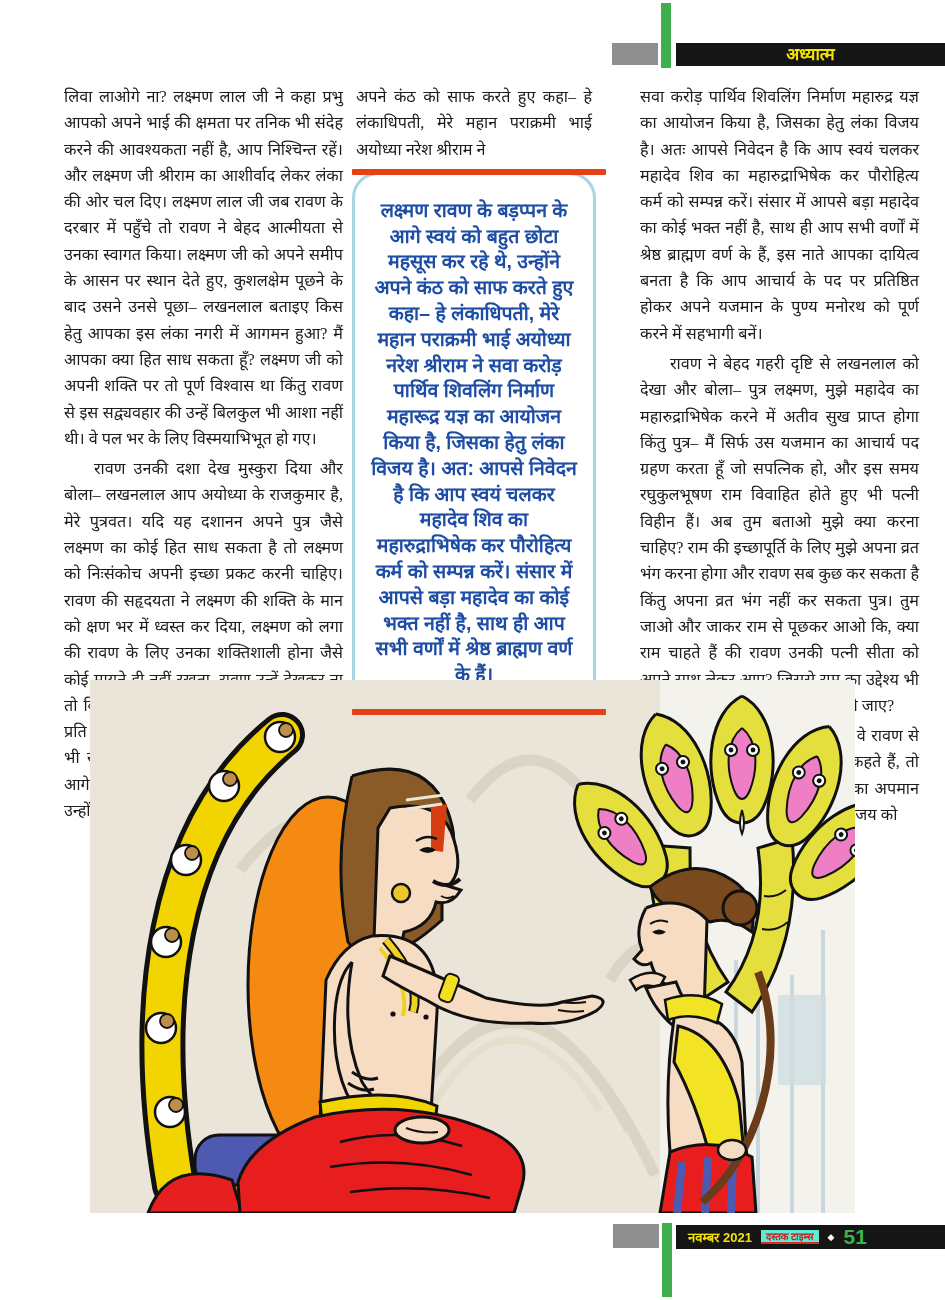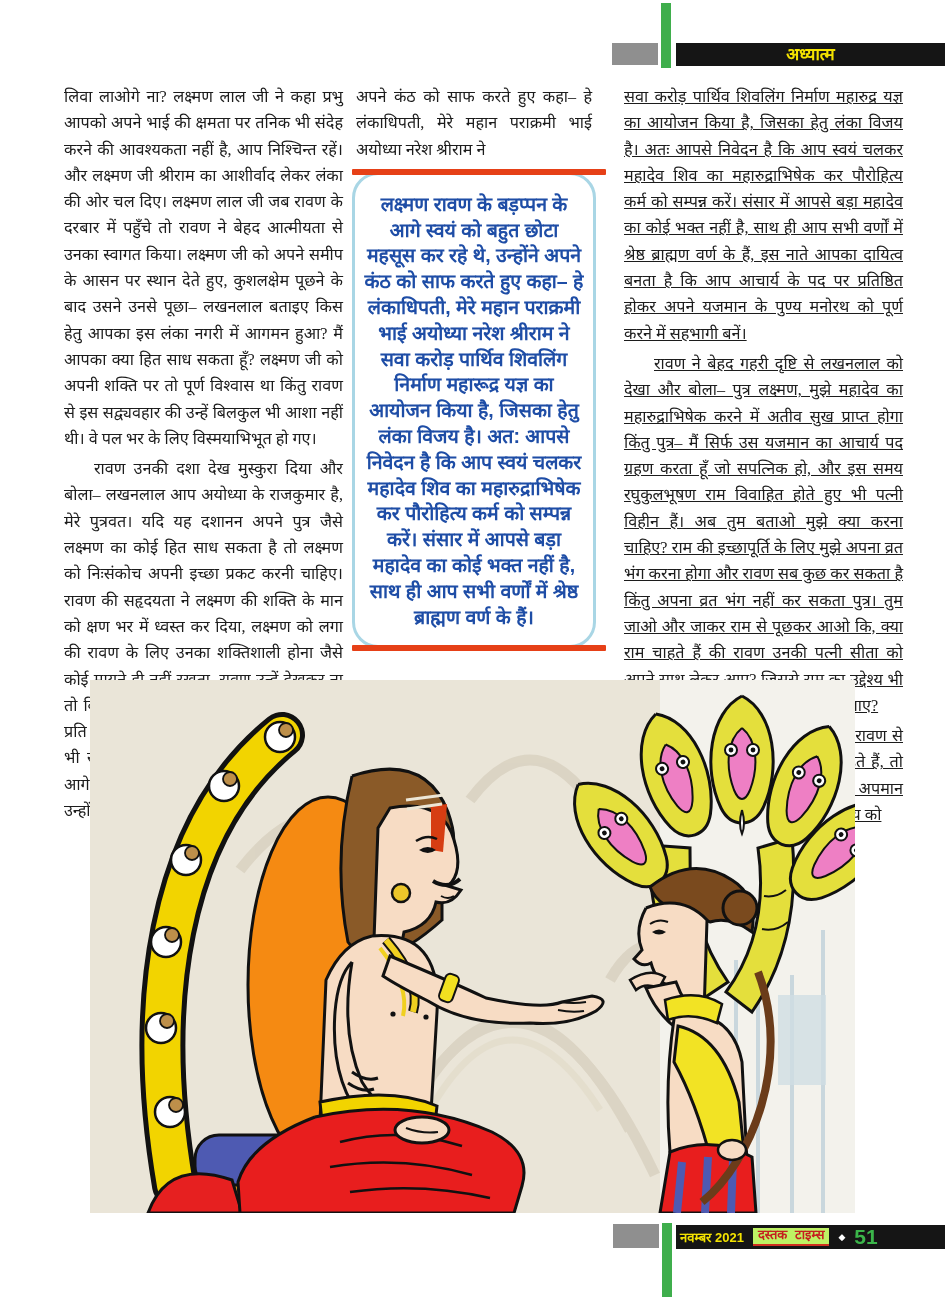--- a/index.html
+++ b/index.html
@@ -19,51 +19,51 @@
     color:#f4e300; font-weight:bold; font-size:17px; line-height:1;
     font-family:"Liberation Sans", sans-serif;
   }
 
   
   .col { position:absolute; top:80px; font-size:16.2px; line-height:26.3px; color:#1c1c1c; text-align:justify; }
   .col p { margin:4px; }
   .col p.indent { text-indent:30px; }
   .col1 { left:60px;  width:287px; }
   .col2 { left:352px; width:244px; }
-  .col3 { left:620px; width:287px;text-decoration:underline; }
+  .col3 { left:636px; width:287px; }
 
   
   .red-rule { width:254px; height:6px; background:#e64017; margin:0 auto; position:relative; z-index:2; border-radius:1px; }
   .red-rule.top { margin-top:6px; }
   .red-rule.bottom { margin-top:-3px; }
   .quote-box {
     border:3px solid #a9d6e5; border-radius:26px; margin-top:-3px;
     padding:12px 4px 10px; background:#ffffff; text-align:center;
   }
   .quote-box p {
-    margin:5px; color:#1e4da6; font-weight:700; font-size:19.5px; line-height:25.8px;
+    margin:11px; color:#1e4da6; font-weight:700; font-size:19.5px; line-height:25.8px;
     font-family:"Liberation Sans", sans-serif;
   }
 
   
   .illustration { position:absolute; left:90px; top:680px; width:765px; height:533px; margin:0; }
   .illustration svg { display:block; width:765px; height:533px; }
   .sr-only { position:absolute; width:1px; height:1px; overflow:hidden; clip:rect(0 0 0 0); }
 
   
   .bot-gray  { position:absolute; left:613px; top:1224px; width:46px; height:24px; background:#8f8f8f; }
   .bot-green { position:absolute; left:662px; top:1223px; width:10px; height:74px; background:#3fae4c; }
   .bot-black {
     position:absolute; left:676px; top:1225px; width:269px; height:24px; background:#151515;
-    display:flex; align-items:center; gap:9px; padding-left:4px; box-sizing:border-box;
+    display:flex; align-items:center; gap:9px; padding-left:12px; box-sizing:border-box;
   }
   .issue  { color:#f4e300; font-weight:bold; font-size:13px; font-family:"Liberation Sans", sans-serif; }
   .logo   {
-    background:#bef264; color:#c51f1f; font-weight:bold; font-size:13px; line-height:1.15;
-    padding:1px 5px 0; border-bottom:2px solid #d03020; font-family:Liberation Mono, monospace;
+    background:#5eead4; color:#c51f1f; font-weight:bold; font-size:10px; line-height:1.15;
+    padding:1px 5px 0; border-bottom:2px solid #d03020; font-family:Liberation Serif, serif;
   }
   .bullet { color:#ffffff; font-size:9px; }
   .pagenum{ color:#3bb54a; font-weight:bold; font-size:21px; font-family:"Liberation Sans", sans-serif; }
 </style>
 </head>
 <body>
 
 <div class="page">
 
   <div class="top-gray"></div>

